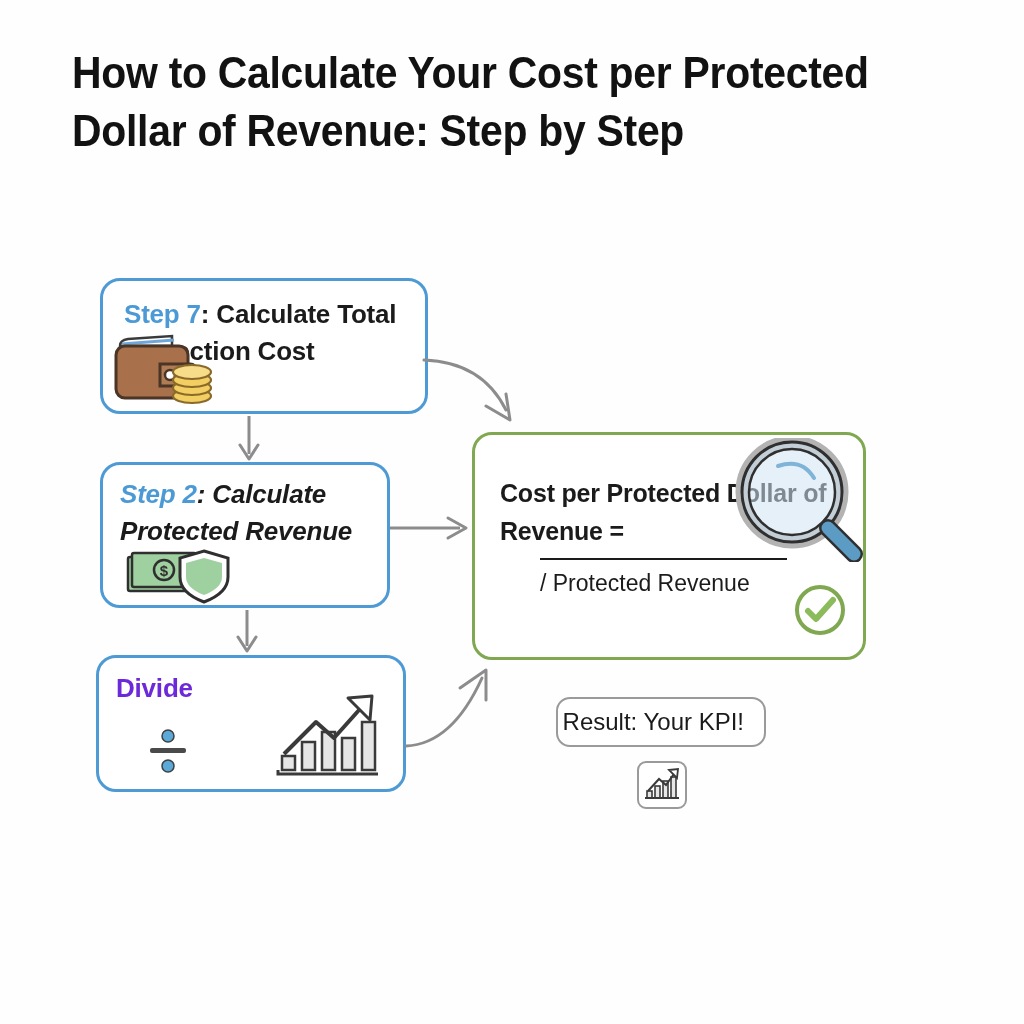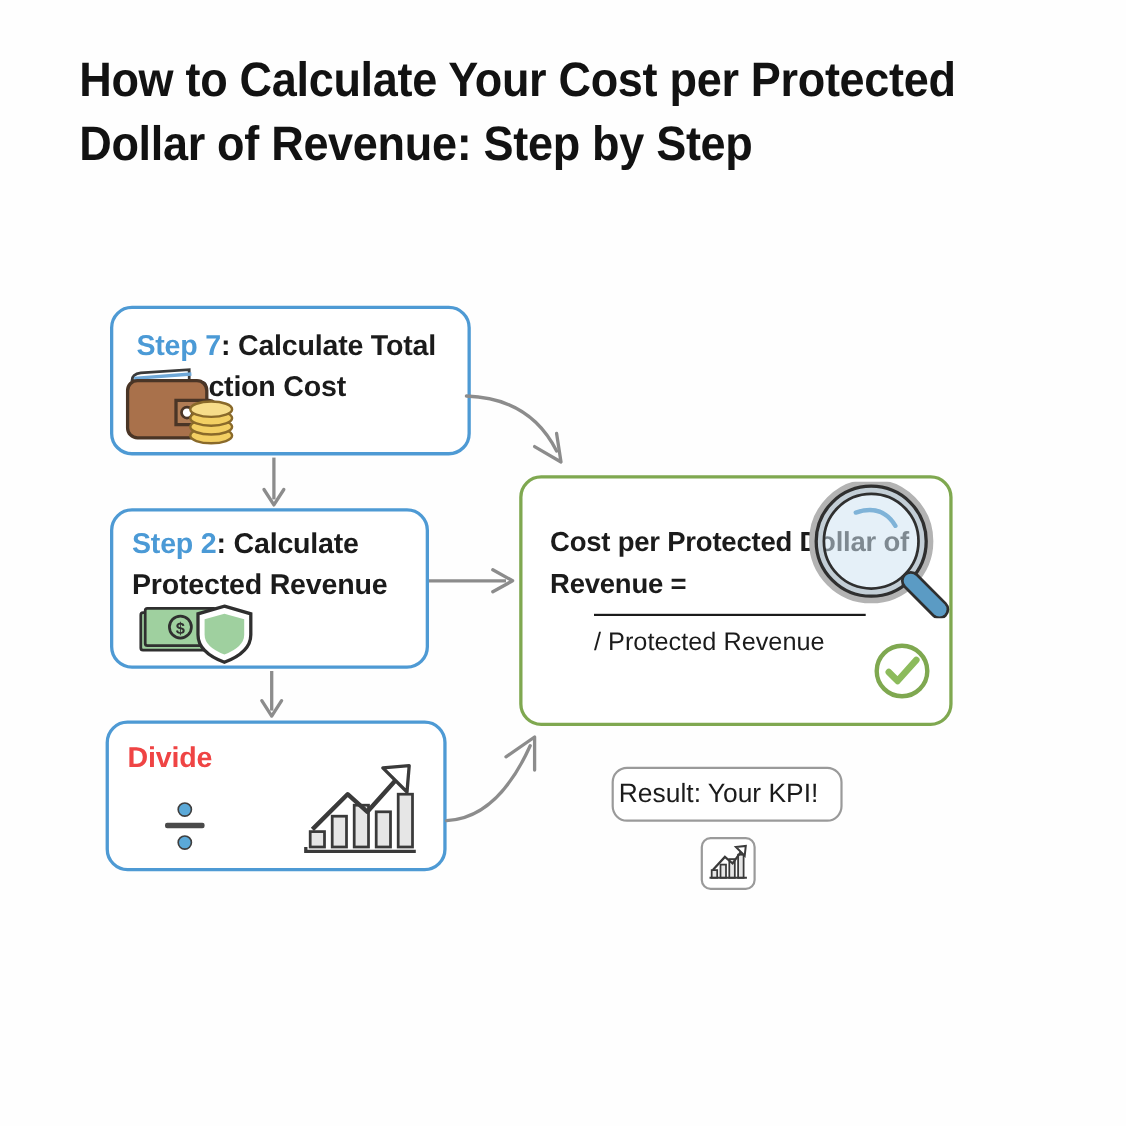--- a/index.html
+++ b/index.html
@@ -50,24 +50,24 @@
   .step-text {
     position: absolute;
     font-size: 26px;
     line-height: 37px;
     font-weight: bold;
     color: #1b1b1b;
     letter-spacing: -0.2px;
   }
   .step-label { color: #4b9ad6; }
   #step1-text { left: 124px; top: 296px; width: 300px; }
-  #step2-text { left: 120px; top: 476px; width: 280px; }
+  #step2-text { left: 120px; top: 476px; width: 280px; font-style: italic; }
   #step3-text { left: 116px; top: 670px; width: 200px; }
   .divide-line1 { color: #4b9ad6; display: block; }
-  .divide-line2 { color: #ef4444; display: block; }
+  .divide-line2 { color: #6d28d9; display: block; }
 
   
   #wallet-icon {
     position: absolute;
     left: 110px;
     top: 334px;
     width: 112px;
     height: 74px;
   }
   

